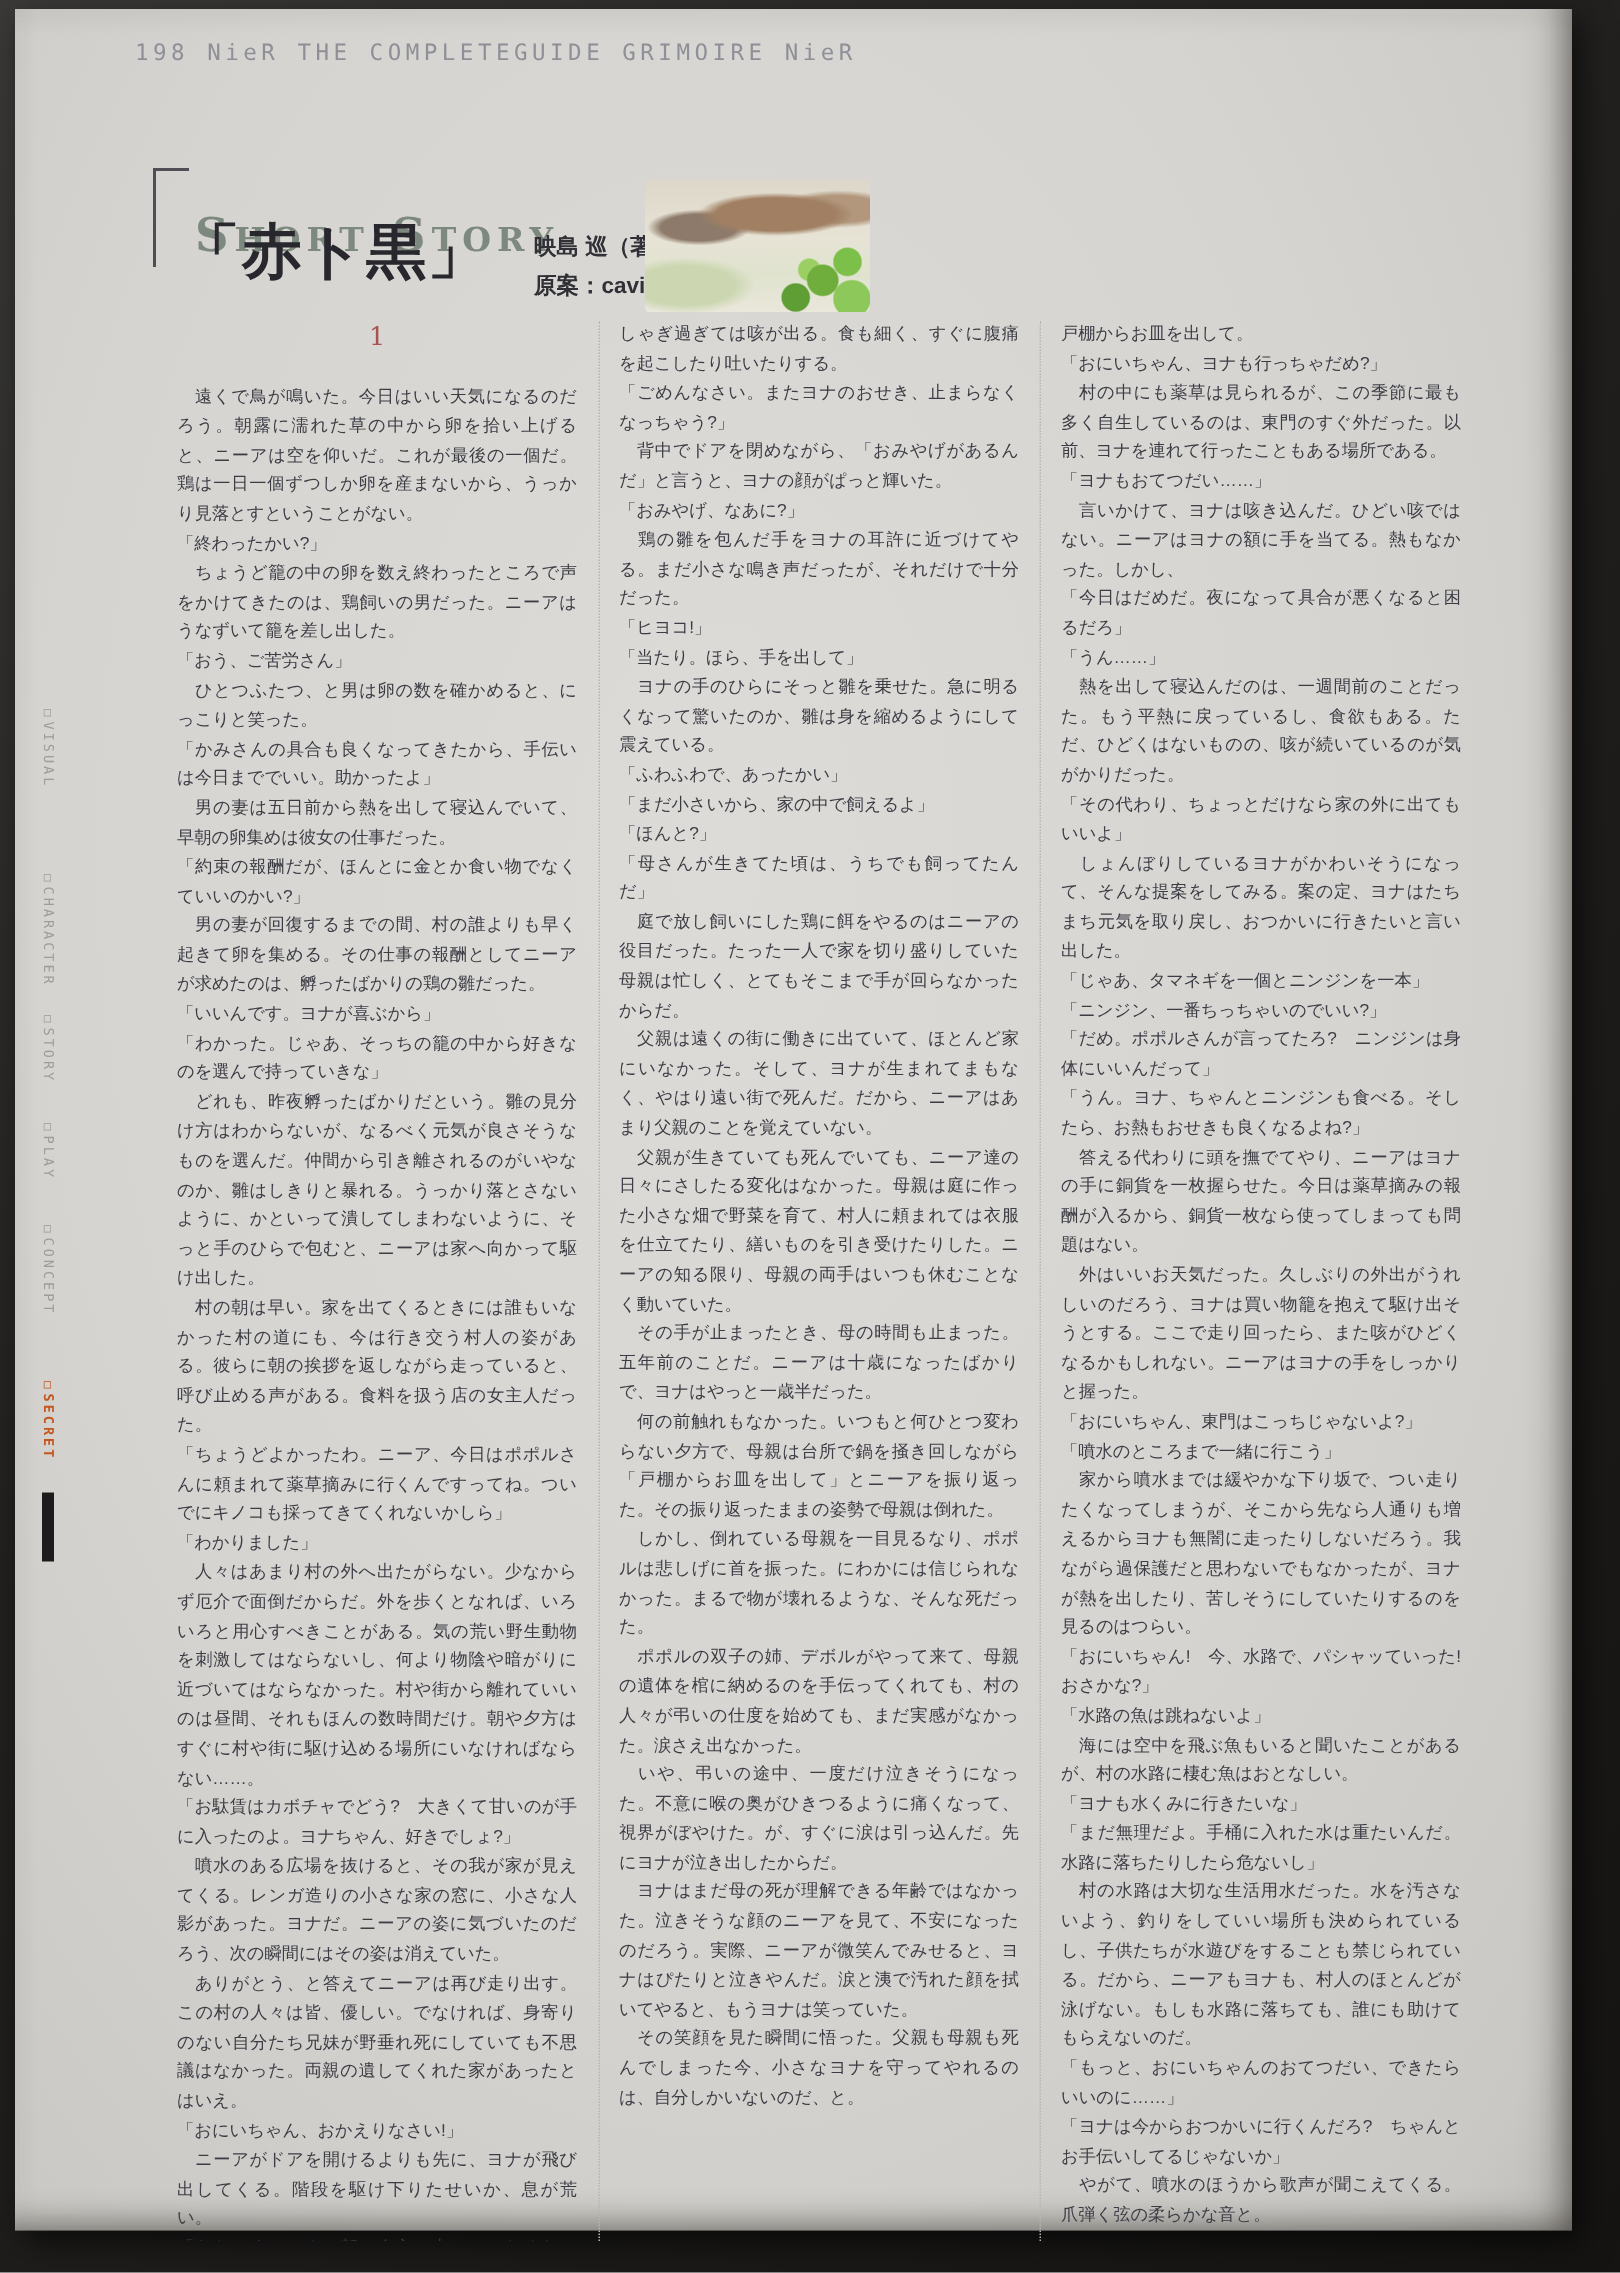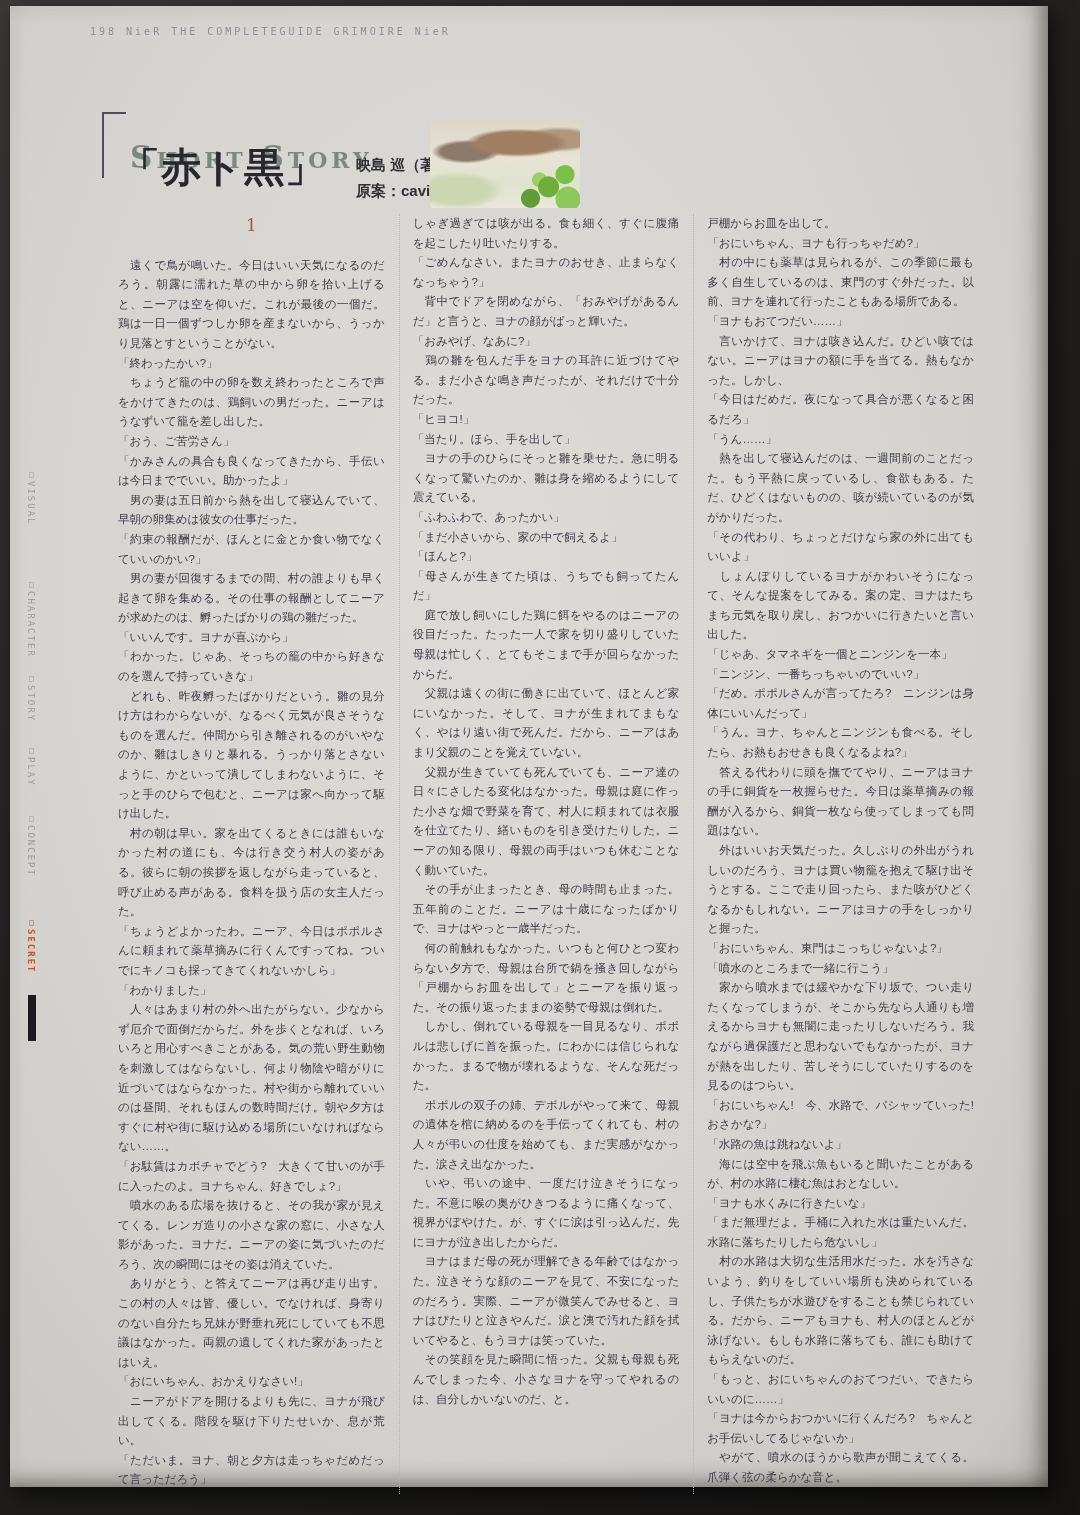--- a/index.html
+++ b/index.html
@@ -16,21 +16,21 @@
     box-shadow:
       inset -16px 0 26px -12px rgba(35,30,25,.55),
       inset 0 -14px 22px -10px rgba(35,30,25,.45),
       inset 3px 3px 10px -4px rgba(255,255,255,.5),
       6px 8px 20px rgba(0,0,0,.6);
   }
   
   .runhead{
     position:absolute;left:80px;top:20px;
     font-family:"DejaVu Sans Mono",monospace;
-    font-size:10px;letter-spacing:3px;color:#8f9097;text-align:right;
+    font-size:15px;letter-spacing:3px;color:#8f9097;text-align:right;
   }
   
   .sidebar{position:absolute;left:0;top:0;width:48px;height:100%;}
   .side-item{
     position:absolute;left:16px;
     writing-mode:vertical-rl;
     font-family:"DejaVu Sans Mono",monospace;
     font-size:9px;letter-spacing:2px;color:#9d9c98;
     white-space:nowrap;
   }
@@ -123,20 +123,21 @@
   </div>
 
   <div class="columns">
 
   <div class="col">
         <div class="section-number">1</div>
         <p class="para">　遠くで鳥が鳴いた。今日はいい天気になるのだろう。朝露に濡れた草の中から卵を拾い上げると、ニーアは空を仰いだ。これが最後の一個だ。鶏は一日一個ずつしか卵を産まないから、うっかり見落とすということがない。</p>
         <p class="para">「終わったかい?」</p>
         <p class="para">　ちょうど籠の中の卵を数え終わったところで声をかけてきたのは、鶏飼いの男だった。ニーアはうなずいて籠を差し出した。</p>
         <p class="para">「おう、ご苦労さん」</p>
+        <p class="para">　ひとつふたつ、と男は卵の数を確かめると、にっこりと笑った。</p>
         <p class="para">「かみさんの具合も良くなってきたから、手伝いは今日まででいい。助かったよ」</p>
         <p class="para">　男の妻は五日前から熱を出して寝込んでいて、早朝の卵集めは彼女の仕事だった。</p>
         <p class="para">「約束の報酬だが、ほんとに金とか食い物でなくていいのかい?」</p>
         <p class="para">　男の妻が回復するまでの間、村の誰よりも早く起きて卵を集める。その仕事の報酬としてニーアが求めたのは、孵ったばかりの鶏の雛だった。</p>
         <p class="para">「いいんです。ヨナが喜ぶから」</p>
         <p class="para">「わかった。じゃあ、そっちの籠の中から好きなのを選んで持っていきな」</p>
         <p class="para">　どれも、昨夜孵ったばかりだという。雛の見分け方はわからないが、なるべく元気が良さそうなものを選んだ。仲間から引き離されるのがいやなのか、雛はしきりと暴れる。うっかり落とさないように、かといって潰してしまわないように、そっと手のひらで包むと、ニーアは家へ向かって駆け出した。</p>
         <p class="para">　村の朝は早い。家を出てくるときには誰もいなかった村の道にも、今は行き交う村人の姿がある。彼らに朝の挨拶を返しながら走っていると、呼び止める声がある。食料を扱う店の女主人だった。</p>
         <p class="para">「ちょうどよかったわ。ニーア、今日はポポルさんに頼まれて薬草摘みに行くんですってね。ついでにキノコも採ってきてくれないかしら」</p>
         <p class="para">「わかりました」</p>

